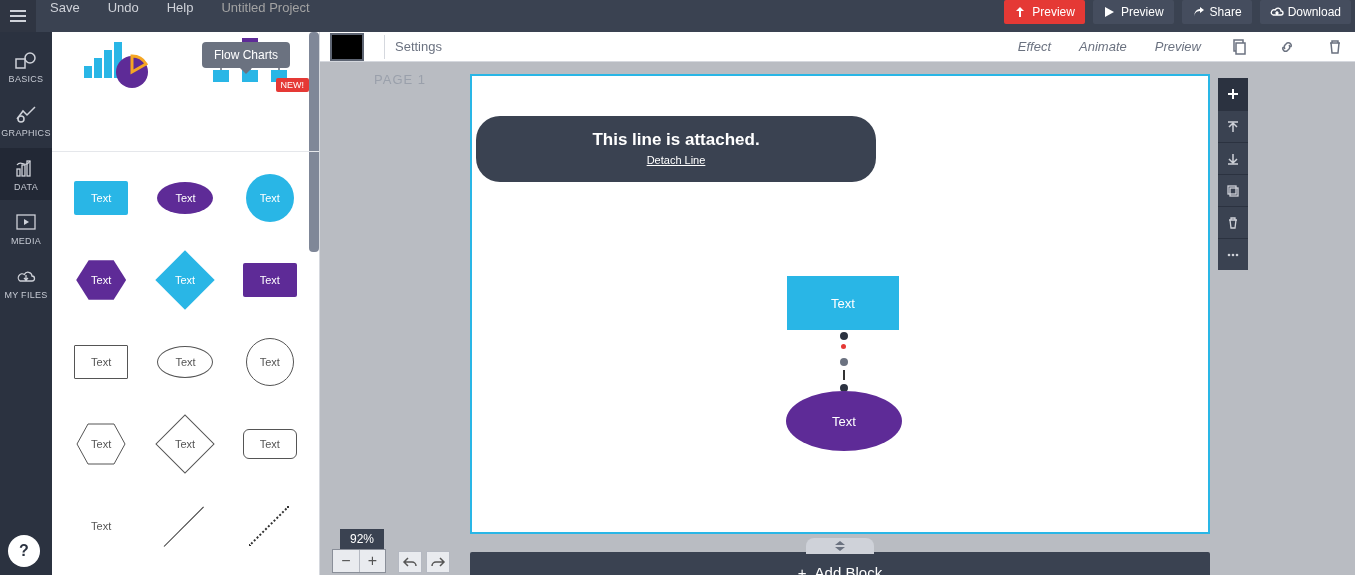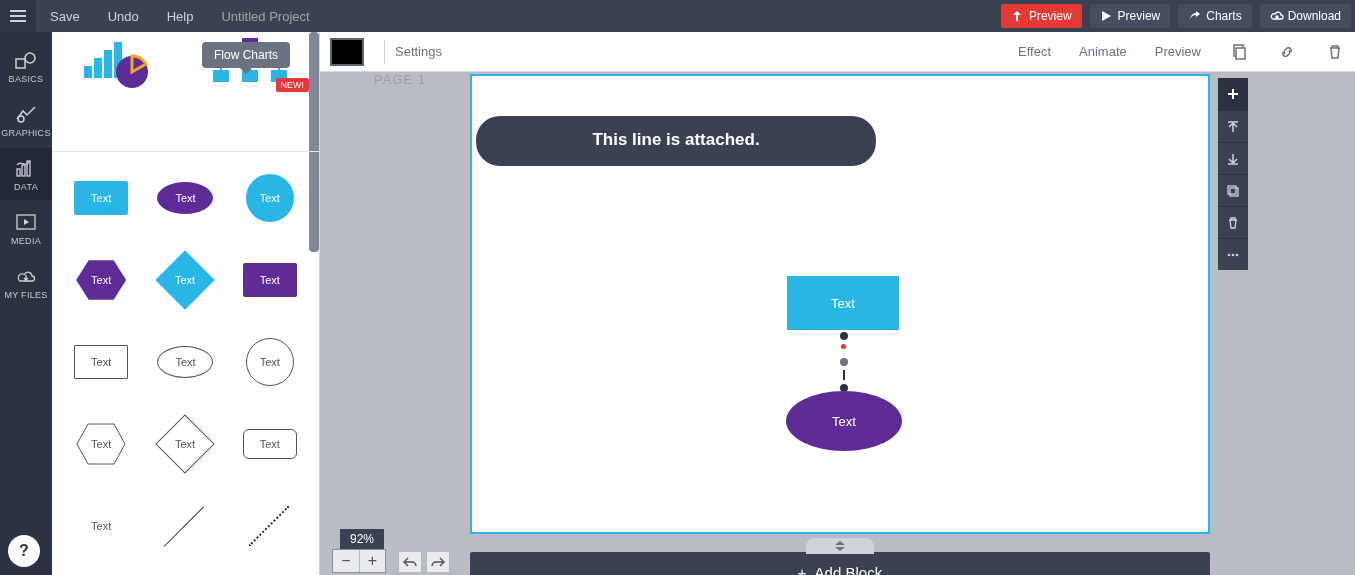--- a/index.html
+++ b/index.html
@@ -1,33 +1,33 @@
 <!DOCTYPE html>
 <html><head>
 <meta charset="utf-8">
 <style>
   * { box-sizing: border-box; margin: 0; padding: 0; font-family: Arial, Helvetica, sans-serif; }
   html, body { width: 1355px; height: 575px; overflow: hidden; background: #b9bcc2; }
   
-  .topbar { position: absolute; left:0; top:0; right:0; height:32px; background:#3a4251; display:flex; align-items:center; color:#c7cbd3; font-size:13px; }
+  .topbar { position: absolute; left:0; top:0; right:0; height:32px; background:#3a4251; display:flex; align-items:flex-start; color:#c7cbd3; font-size:13px; }
   .hamburger { width:36px; height:32px; background:#2f3542; display:flex; align-items:center; justify-content:center; cursor:pointer; }
   .hamburger div { width:16px; height:2px; background:#cfd2d9; position:relative; }
   .hamburger div::before, .hamburger div::after { content:""; position:absolute; left:0; width:16px; height:2px; background:#cfd2d9; }
   .hamburger div::before { top:-5px; } .hamburger div::after { top:5px; }
   .topbar .menu-item { padding:0 14px; cursor:pointer; color:#cfd2d9; }
   .topbar .title { padding:0 14px; color:#a3a3a3; }
   .topbar .spacer { flex:1; }
   .topbtn { height:24px; margin:0 4px; padding:0 10px; display:flex; align-items:center; gap:6px; color:#fff; font-size:12px; cursor:pointer; background:#454d5e; border-radius:2px; }
   .topbtn.upgrade { background:#e53935; }
   .topbtn .ic { width:12px; height:12px; display:inline-block; }
   
-  .secondbar { position:absolute; left:320px; top:32px; right:0; height:40px; background:#fff; border-bottom:1px solid #d5d8de; display:flex; align-items:center; padding:0 10px; color:#6b7280; font-size:13px; }
+  .secondbar { position:absolute; left:320px; top:32px; right:0; height:30px; background:#fff; border-bottom:1px solid #d5d8de; display:flex; align-items:center; padding:0 10px; color:#6b7280; font-size:13px; }
   .swatch { width:34px; height:28px; background:#000; border:2px solid #5e6573; margin-right:10px; }
   .vsep { width:1px; height:24px; background:#d5d8de; margin:0 10px; }
-  .secondbar .right { margin-left:auto; display:flex; align-items:center; gap:28px; }
+  .secondbar .right { margin-left:auto; display:flex; align-items:center; gap:28px;font-style:italic; }
   .secondbar .right span { cursor:pointer; }
   .iconbtn { width:20px; height:20px; display:flex; align-items:center; justify-content:center; cursor:pointer; color:#6b7280; }
   
   .rail { position:absolute; left:0; top:32px; width:52px; bottom:0; background:#2b3240; color:#d6d9e0; display:flex; flex-direction:column; align-items:center; padding-top:8px; gap:2px; }
   .rail .ritem { width:52px; padding:10px 0 8px; text-align:center; font-size:9px; letter-spacing:.3px; cursor:pointer; color:#c6cad3; }
   .rail .ritem .ric { height:20px; display:flex; align-items:center; justify-content:center; margin-bottom:4px; }
   .rail .ritem.active { background:#222835; }
   .help-bubble { position:absolute; left:8px; bottom:8px; width:32px; height:32px; border-radius:50%; background:#fff; color:#2b3240; display:flex; align-items:center; justify-content:center; font-weight:bold; cursor:pointer; }
   
   .panel { position:absolute; left:52px; top:32px; width:268px; bottom:0; background:#fff; border-right:1px solid #d5d8de; overflow:hidden; }
@@ -123,21 +123,21 @@
         </svg>
     </span>
     <span>Preview</span>
   </div>
   <div class="topbtn">
     <span class="ic">
       <svg viewBox="0 0 12 12" width="12" height="12">
           <path d="M8 1 L12 4 L8 7 V5 C4 5 2 8 2 11 C2 7 4 3 8 3 Z" fill="#fff"></path>
         </svg>
     </span>
-    <span>Charts</span>
+    <span>Share</span>
   </div>
   <div class="topbtn">
     <span class="ic">
       <svg viewBox="0 0 14 12" width="14" height="12">
           <path d="M11 5a3 3 0 0 0-5.8-1A2.5 2.5 0 0 0 3 9h8a2 2 0 0 0 0-4Z M7 5v3m0 0-1.5-1.5M7 8l1.5-1.5" fill="none" stroke="#fff" stroke-width="1.3"></path>
         </svg>
     </span>
     <span>Download</span>
   </div>
 </div>
@@ -331,20 +331,21 @@
 
   </div>
 </div>
 
 <div class="canvas-wrap">
   <div class="page-label">PAGE 1</div>
 
   <div class="page">
     <div class="toast">
       <div class="msg">This line is attached.</div>
+      <div class="link">Detach Line</div>
     </div>
     <div class="node-rect">
         <span>Text</span>
       </div>
     <div class="connector">
       <div class="dot1"></div>
       <div class="reddot1"></div>
       <div class="mid"></div>
       <div class="bar"></div>
       <div class="dot2"></div>

